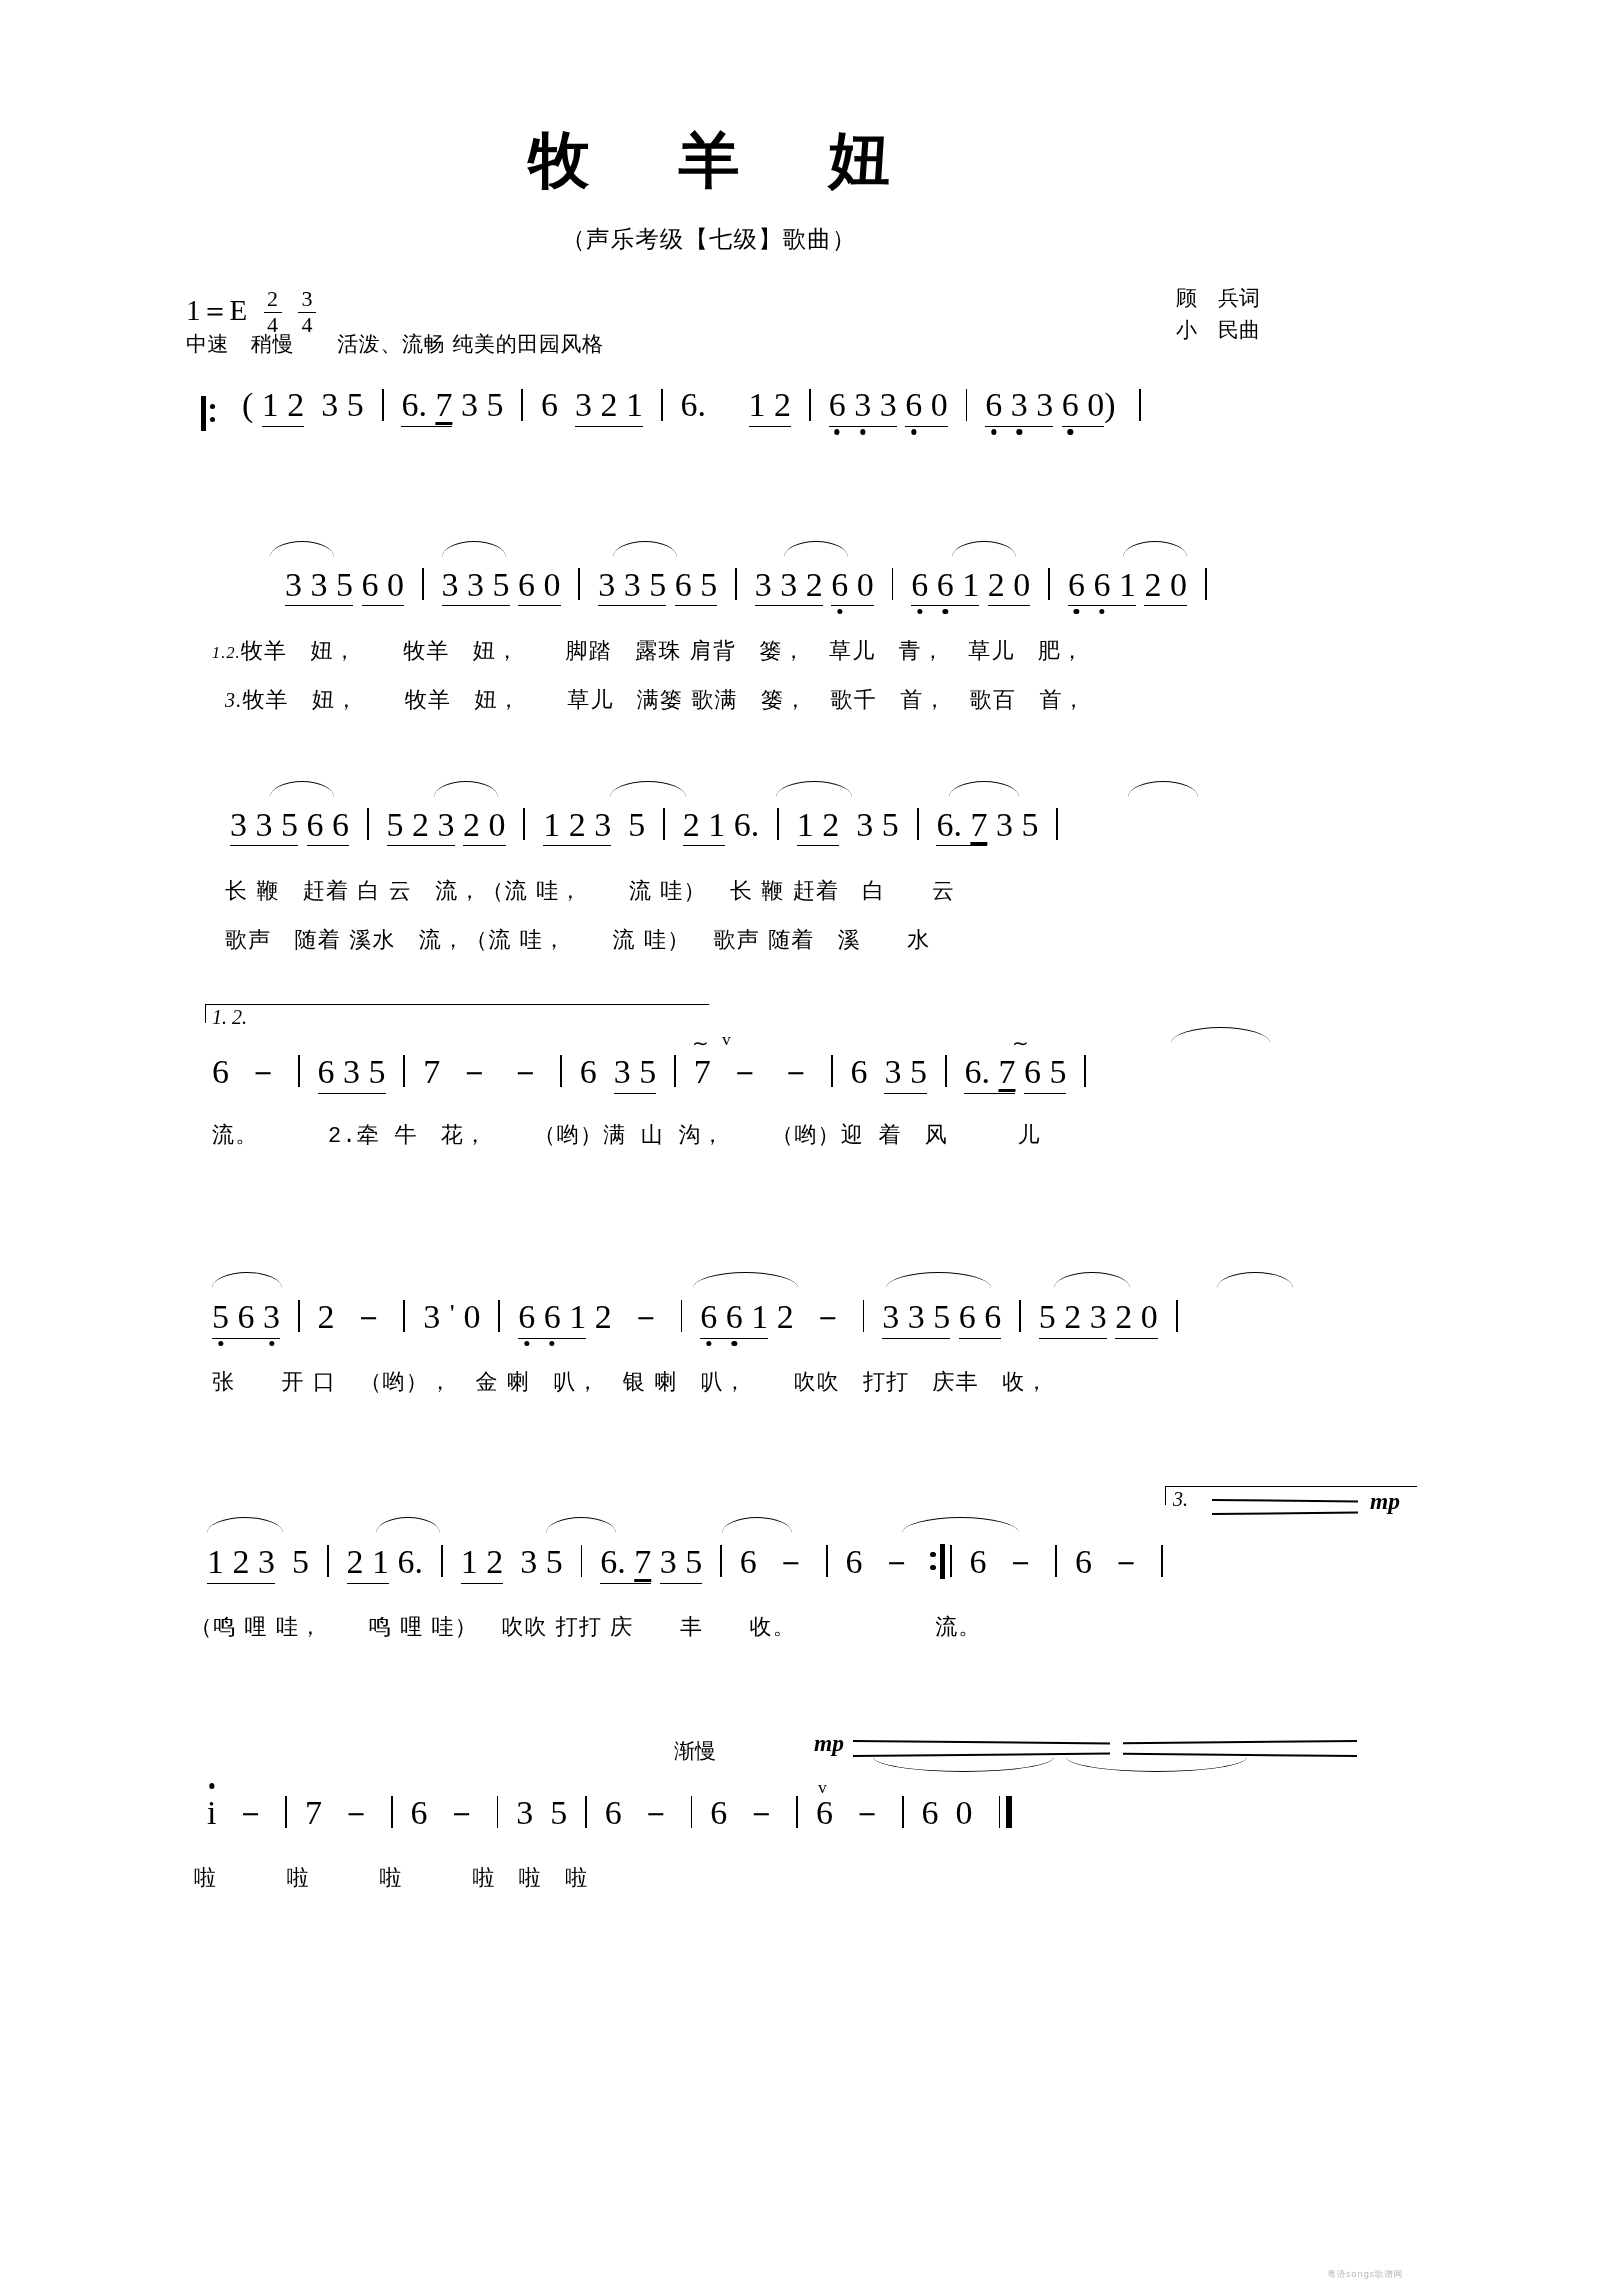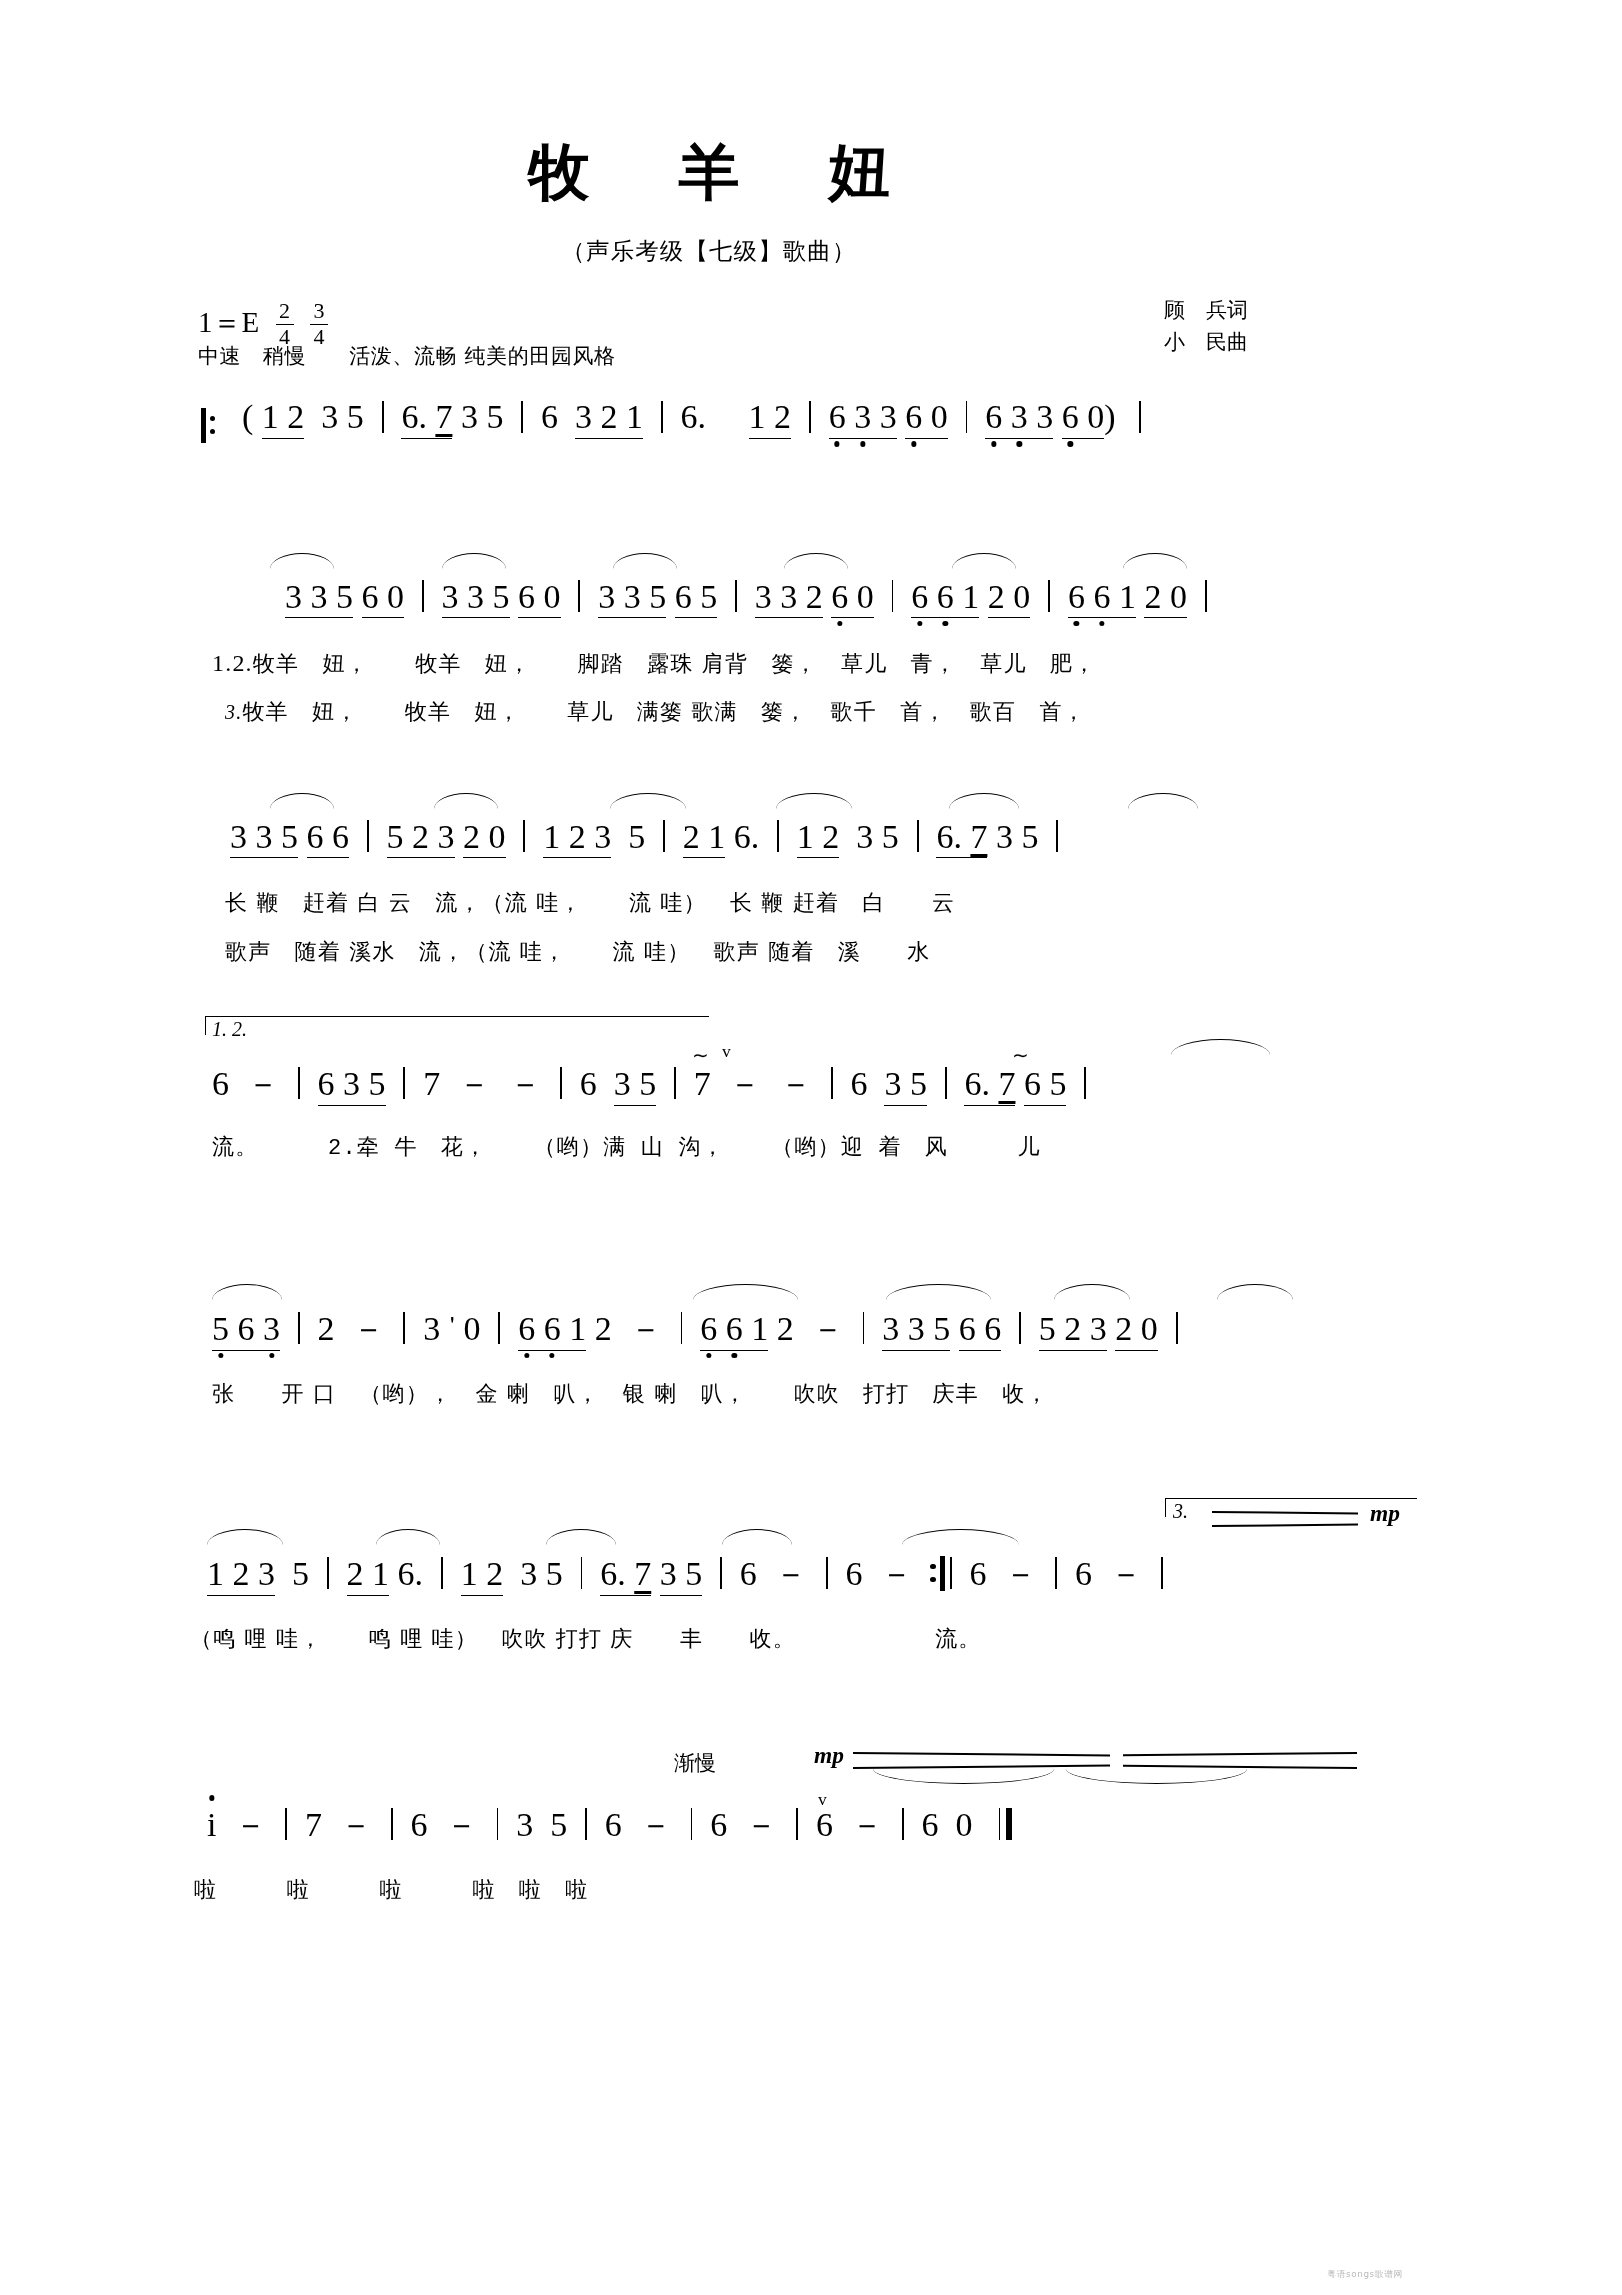--- a/index.html
+++ b/index.html
@@ -13,21 +13,21 @@
     font-family: "Liberation Serif", serif;
     color: #000000;
     position: relative;
     overflow: hidden;
   }
   .page {
     position: relative;
     width: 1418px;
     height: 2295px;
     box-sizing: border-box;
-    padding: 12px;
+    padding: 0;
   }
 
   
   .title {
     text-align: center;
     font-family: "DejaVu Sans", sans-serif;
     font-weight: bold;
     font-size: 61px;
     letter-spacing: 34px;
     margin: 0;
@@ -349,21 +349,21 @@
         <span class="barline"></span>
         <span class="u1">3&nbsp;3&nbsp;2</span>&nbsp;<span class="u1"><span class="dotu">6</span>&nbsp;0</span>
         <span class="barline"></span>
         <span class="u1"><span class="dotu">6</span>&nbsp;<span class="dotu">6</span>&nbsp;1</span>&nbsp;<span class="u1">2&nbsp;0</span>
         <span class="barline"></span>
         <span class="u1"><span class="dotu">6</span>&nbsp;<span class="dotu">6</span>&nbsp;1</span>&nbsp;<span class="u1">2&nbsp;0</span>
         <span class="barline"></span>
       </div>
 
       <div class="lyrics" style="position:absolute;left:175px;top:87px;">
-        <span style="font-family:'Liberation Serif',serif;font-size:24px;">1.2.</span><span>牧羊　妞，　　牧羊　妞，　　脚踏　露珠 肩背　篓，　草儿　青，　草儿　肥，</span>
+        <span style="font-style:italic;font-family:'Liberation Serif',serif;font-size:16px;">1.2.</span><span>牧羊　妞，　　牧羊　妞，　　脚踏　露珠 肩背　篓，　草儿　青，　草儿　肥，</span>
       </div>
       <div class="lyrics" style="position:absolute;left:188px;top:136px;">
         <span style="font-style:italic;font-family:'Liberation Serif',serif;font-size:20px;">3.</span><span>牧羊　妞，　　牧羊　妞，　　草儿　满篓 歌满　篓，　歌千　首，　歌百　首，</span>
       </div>
     </div>
 
     <div class="system" style="height:193px;margin-top:47px;">
       <div class="slur" style="left:233px;top:-4.7px;width:64px;"></div>
       <div class="slur" style="left:397px;top:-4.7px;width:64px;"></div>
       <div class="slur" style="left:573px;top:-4.7px;width:76px;"></div>

